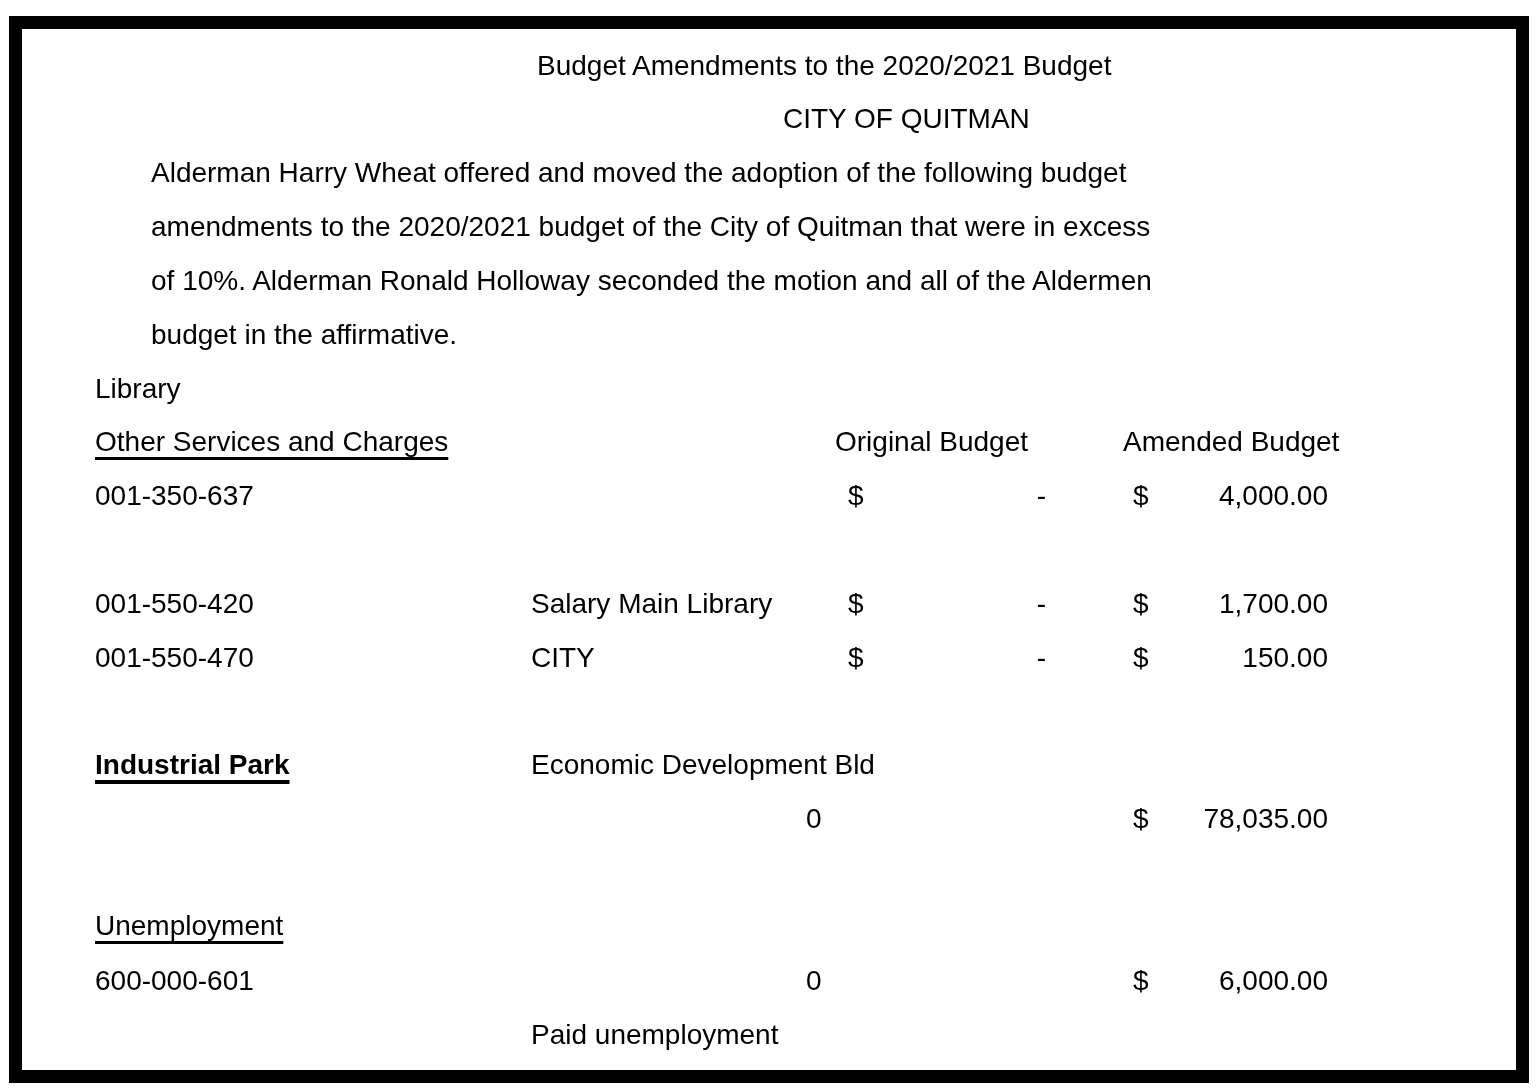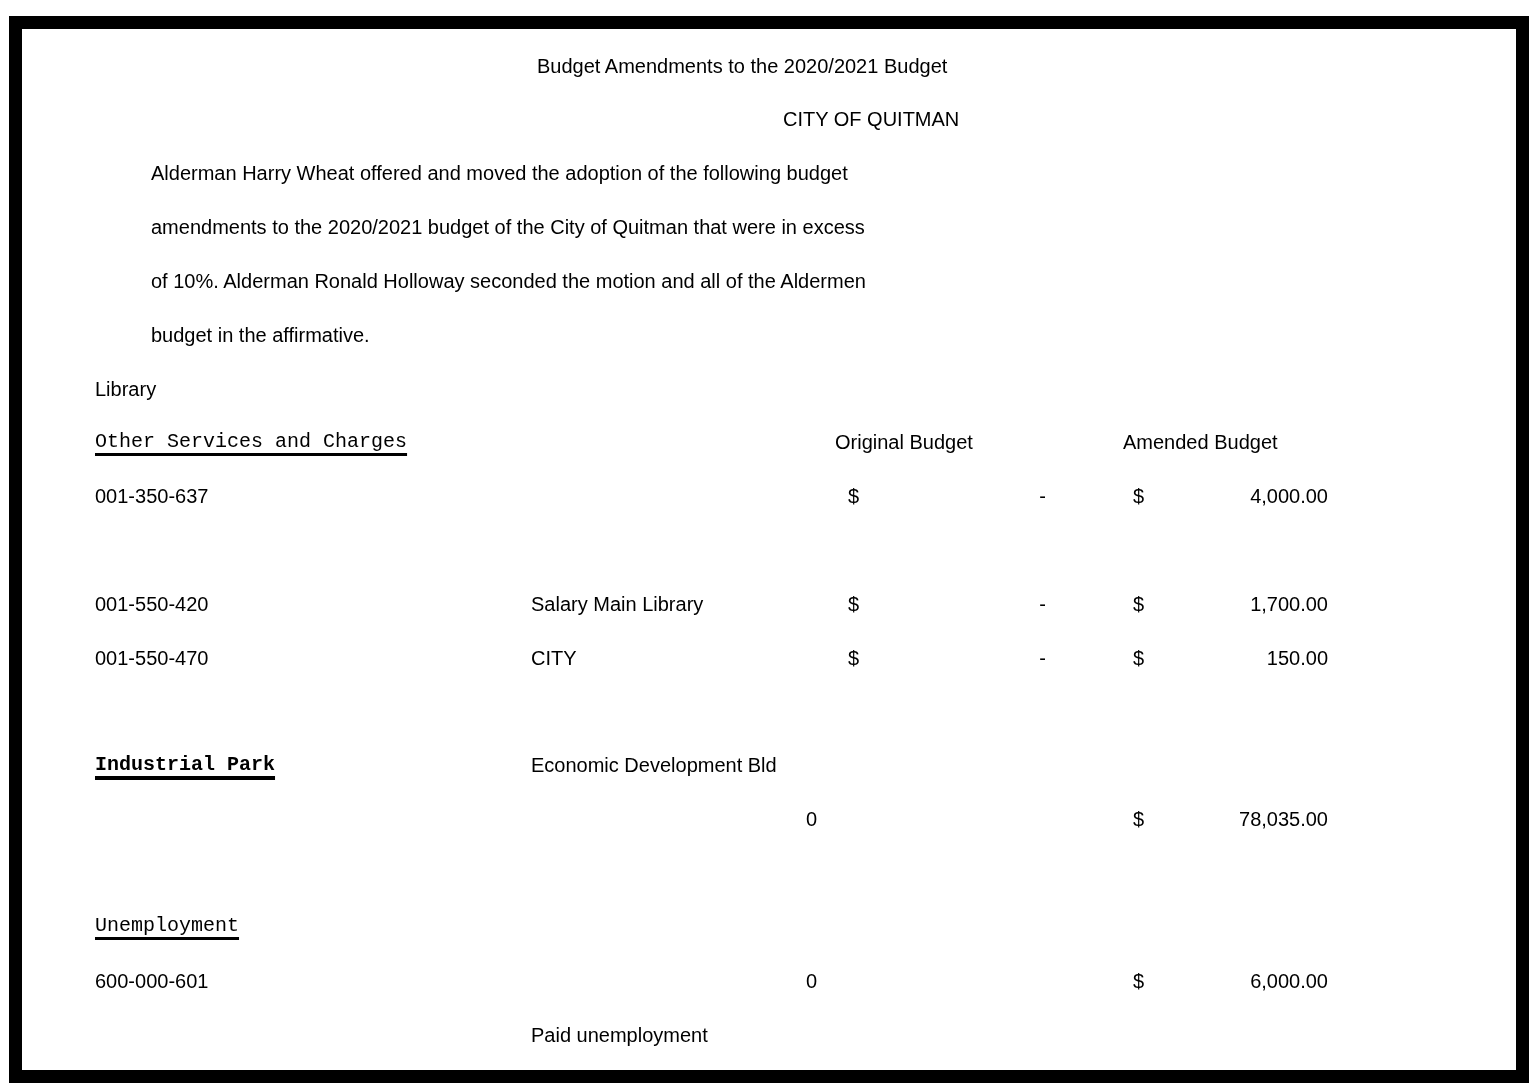--- a/index.html
+++ b/index.html
@@ -6,21 +6,21 @@
     margin: 0;
     padding: 0;
     background: #ffffff;
   }
   .page {
     position: relative;
     width: 1538px;
     height: 1089px;
     background: #ffffff;
     font-family: "Liberation Sans", "DejaVu Sans", sans-serif;
-    font-size: 20px;
+    font-size: 28px;
     color: #000000;
     overflow: hidden;
   }
   .frame {
     position: absolute;
     left: 9px;
     top: 16px;
     width: 1520px;
     height: 1067px;
     border: 13px solid #000000;
@@ -36,21 +36,20 @@
   }
   .line span {
     position: absolute;
     line-height: 54px;
     white-space: nowrap;
   }
   .u {
     text-decoration: underline;
     text-decoration-thickness: 3px;
     text-underline-offset: 6px;
-    font-family: Liberation Mono, monospace;
   }
   .b {
     font-weight: bold;
     text-decoration-thickness: 4px;
   }
   
   .c-title   { left: 537px; }
   .c-sub     { left: 783px; }
   .c-para    { left: 103px; margin-left: 48px;  }
   .c-account { left: 95px;  }

